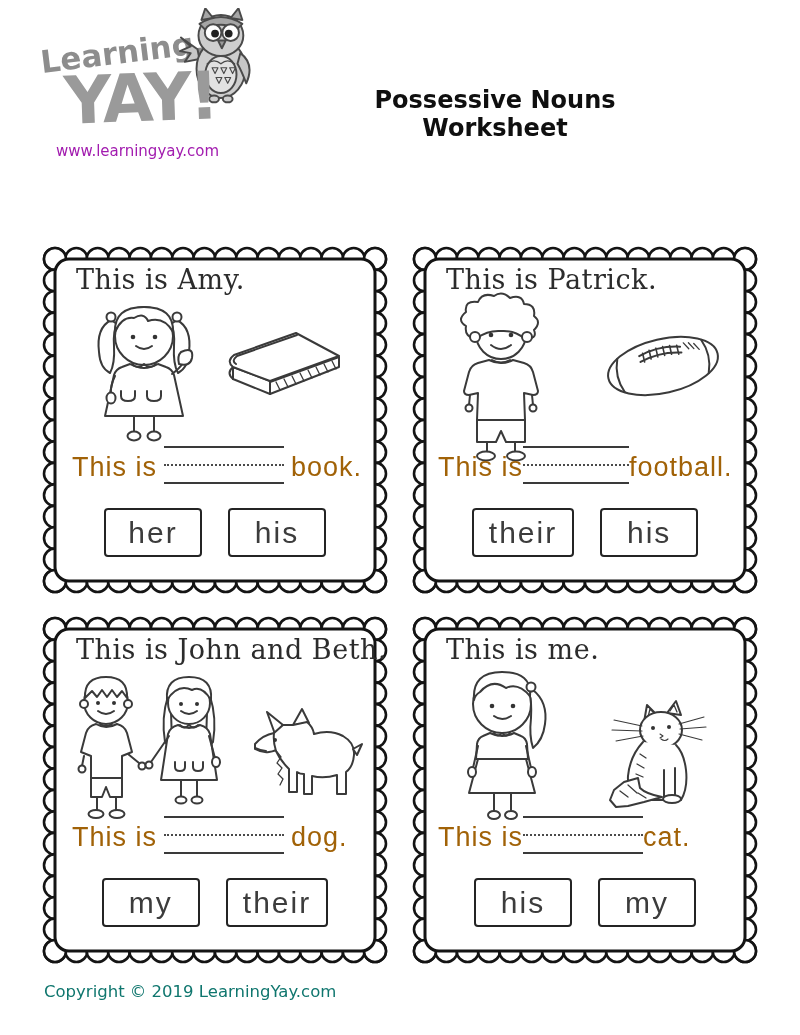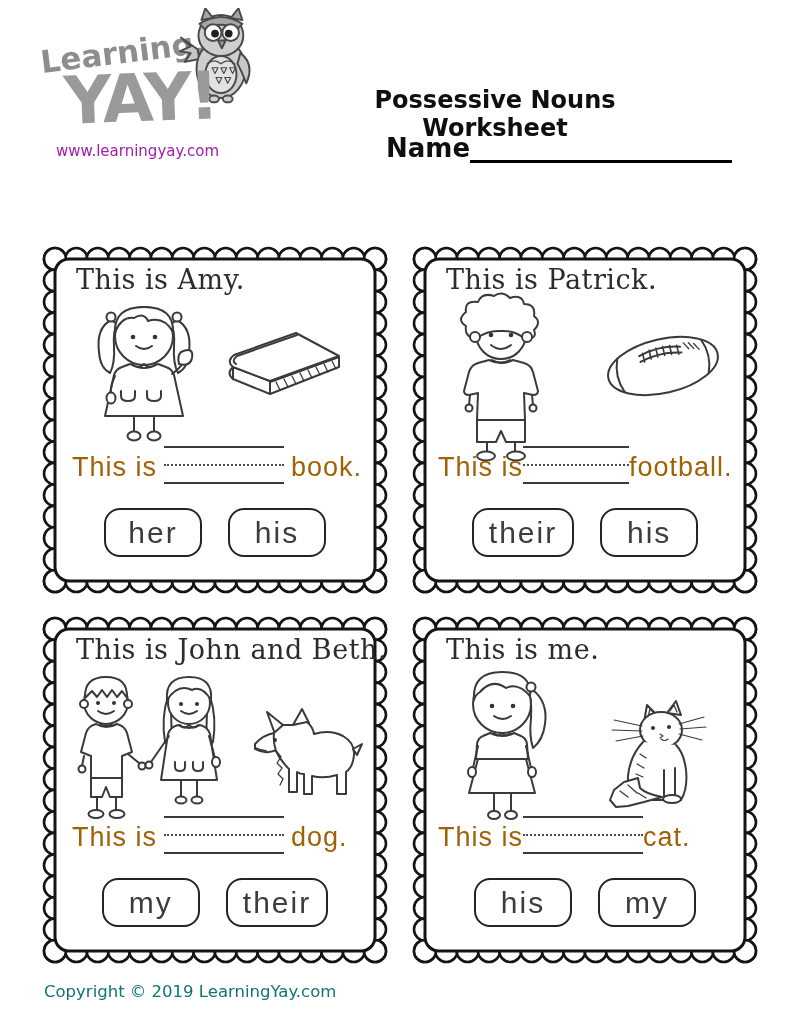--- a/index.html
+++ b/index.html
@@ -38,21 +38,21 @@
             font:27px "Liberation Sans",sans-serif;color:#a16207;letter-spacing:1px;}
   .tight .sentence{left:30px;}
   .s-prefix,.s-suffix{line-height:1;padding-bottom:3px;white-space:nowrap;}
   .blank{width:120px;height:38px;flex:none;margin:0 7px;position:relative;
          border-top:2.5px solid #3a3a3a;border-bottom:2.5px solid #3a3a3a;box-sizing:border-box;}
   .tight .blank{margin:0;}
   .c2 .blank{width:106px;}
   .blank::after{content:"";position:absolute;left:0;right:0;top:16px;border-top:2px dotted #4a4a4a;}
   .choices{position:absolute;left:0;right:0;top:266px;display:flex;justify-content:center;gap:26px;}
   .choice{min-width:98px;height:49px;padding:0 15px;box-sizing:border-box;background:#fff;
-          border:2.5px solid #242424;border-radius:16px;display:flex;align-items:center;
+          border:2.5px solid #242424;border-radius:4px;display:flex;align-items:center;
           justify-content:center;font:30px "Liberation Sans",sans-serif;color:#3c3c3c;letter-spacing:2px;}
 
   
   .footer{position:absolute;left:0;right:0;top:981px;text-align:left;
           font:16.5px "DejaVu Sans",sans-serif;color:#0f766e;line-height:21px;margin-left:44px;}
 
   
   .art g{stroke:#3a3a3a;stroke-width:2;fill:#fff;stroke-linecap:round;stroke-linejoin:round;}
   .art .nf{fill:none;}
   .art .dot{fill:#333;stroke:none;}
@@ -87,24 +87,20 @@
         </g>
         <ellipse cx="37" cy="93" rx="5" ry="3.5" fill="#cecece"></ellipse>
         <ellipse cx="51" cy="93" rx="5" ry="3.5" fill="#cecece"></ellipse>
       </g>
     </svg>
     <div class="logo-yay">YAY!</div>
     <div class="logo-url">www.learningyay.com</div>
   </div>
 
   <div class="ws-title">Possessive Nouns Worksheet</div>
-  <div class="name-row">
-    <span>Name</span>
-      <span class="name-line"></span>
-  </div>
 
 
   <div class="card c1">
     <svg class="scallop" viewBox="0 0 354 356">
         <circle cx="17" cy="17" r="11" fill="#fff" stroke="#141414" stroke-width="2.6"></circle>
         <circle cx="17" cy="339" r="11" fill="#fff" stroke="#141414" stroke-width="2.6"></circle>
         <circle cx="38.33333333333333" cy="17" r="11" fill="#fff" stroke="#141414" stroke-width="2.6"></circle>
         <circle cx="38.33333333333333" cy="339" r="11" fill="#fff" stroke="#141414" stroke-width="2.6"></circle>
         <circle cx="59.666666666666664" cy="17" r="11" fill="#fff" stroke="#141414" stroke-width="2.6"></circle>
         <circle cx="59.666666666666664" cy="339" r="11" fill="#fff" stroke="#141414" stroke-width="2.6"></circle>

